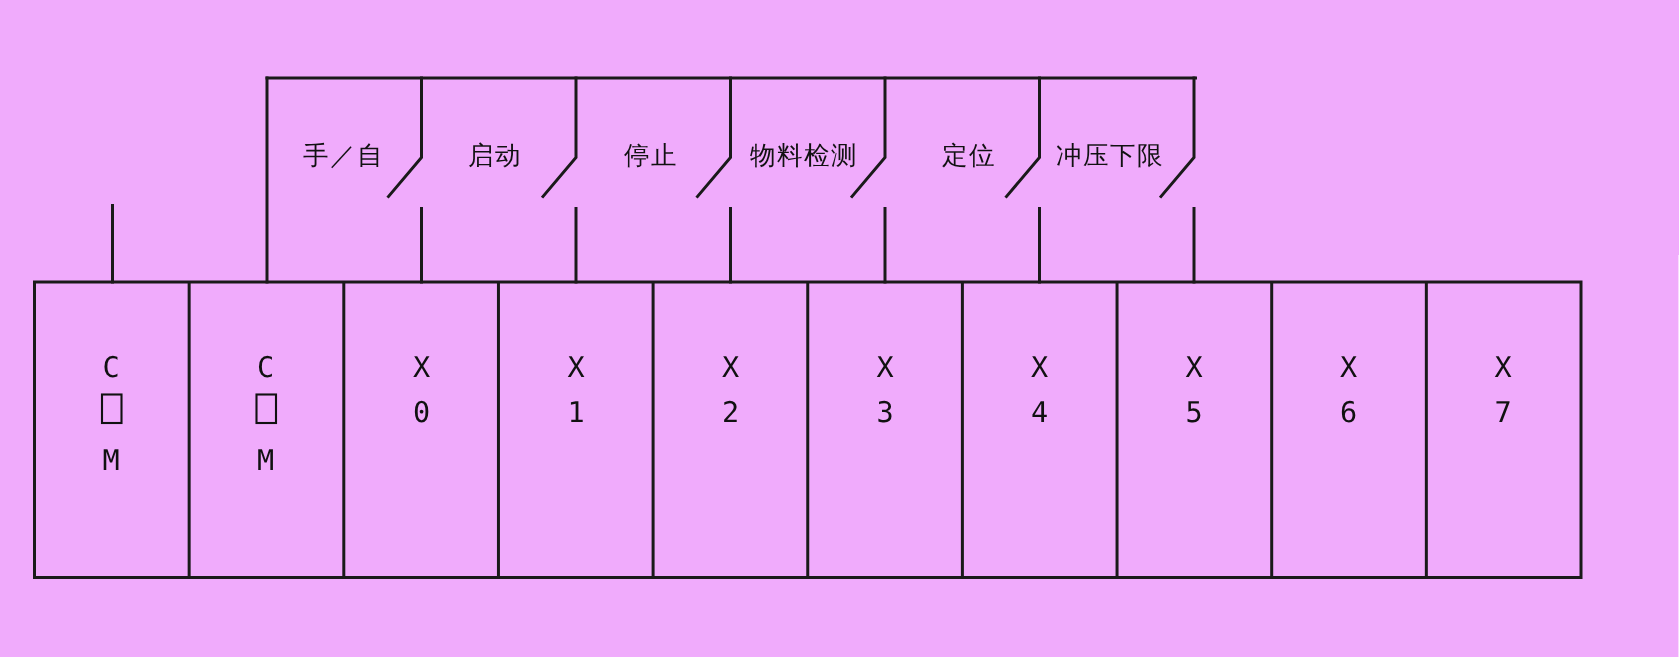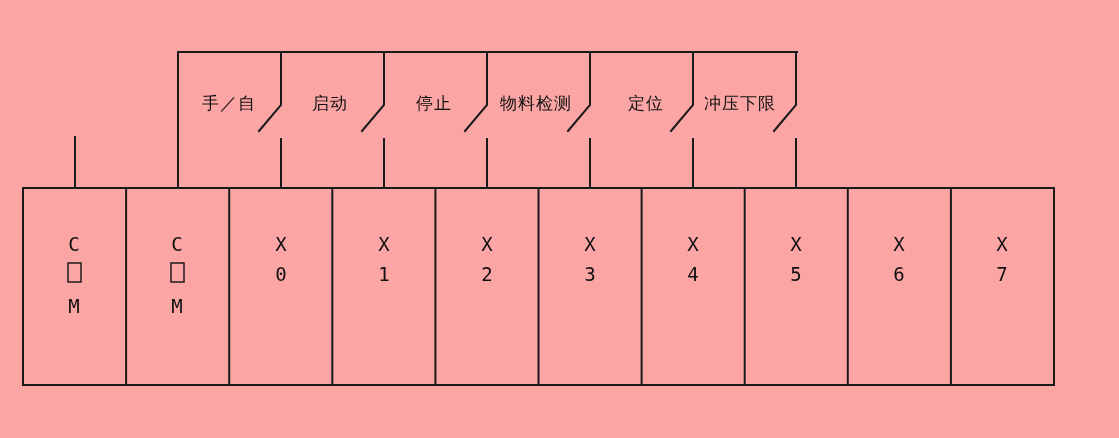--- a/index.html
+++ b/index.html
@@ -8,21 +8,21 @@
     padding: 0;
     background: #ffffff;
   }
   body {
     font-family: "DejaVu Sans", sans-serif;
   }
   #diagram-root {
     position: relative;
     width: 1119px;
     height: 438px;
-    background: #fca5a5;
+    background: #f0abfc;
     overflow: hidden;
   }
   #diagram-svg {
     position: absolute;
     left: 0;
     top: 0;
     width: 1119px;
     height: 438px;
   }
   .wire {

